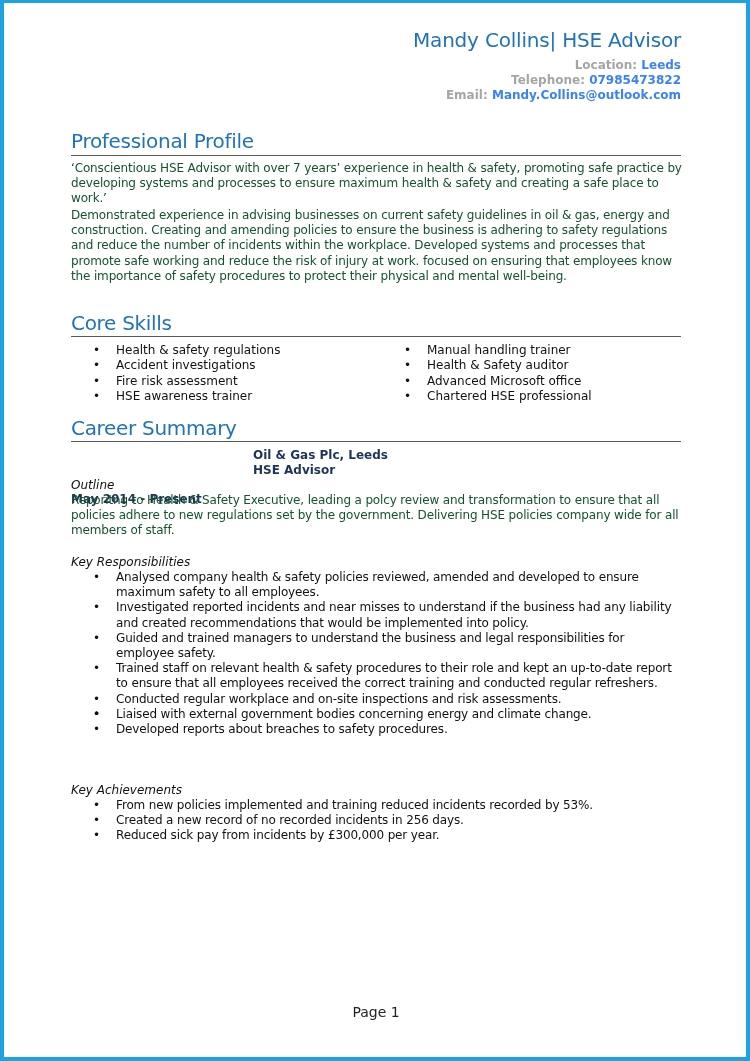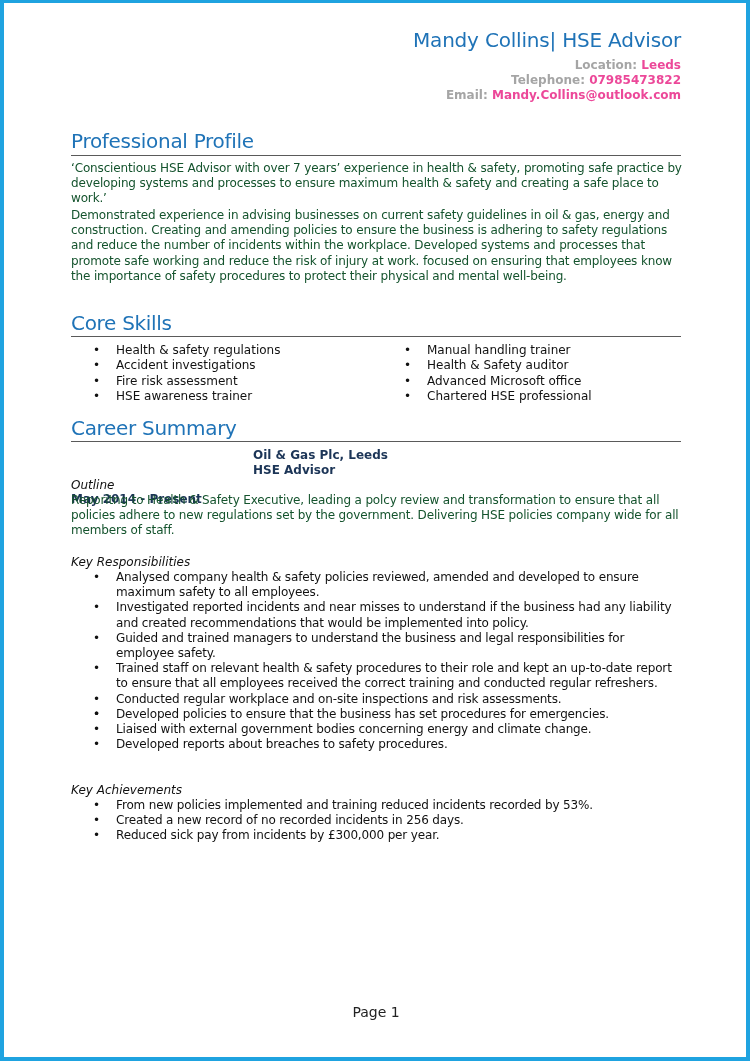--- a/index.html
+++ b/index.html
@@ -5,21 +5,21 @@
   html, body { margin: 0; padding: 0; background: #ffffff; }
   body { width: 750px; height: 1061px; position: relative; overflow: hidden;
          font-family: "DejaVu Sans", sans-serif; color: #111; }
   .frame { position: absolute; left: 0; top: 0; width: 750px; height: 1061px;
            box-sizing: border-box; border-left: 4px solid #1fa3e0; border-top: 3px solid #1fa3e0;
            border-right: 4px solid #1fa3e0; border-bottom: 4px solid #1fa3e0; }
   .page { position: absolute; left: 71px; top: 0; width: 610px; }
   .name { font-size: 20px; color: #1f73b7; position: absolute; right: 0; top: 28px; white-space: nowrap; letter-spacing: -0.2px; }
   .contact { position: absolute; right: 0; font-size: 12px; font-weight: bold; white-space: nowrap; line-height: 15px; }
   .contact .lbl { color: #a5a5a5; margin-top: 12px; }
-  .contact .val { color: #ec4899; text-align: right; }
+  .contact .val { color: #3b82f6; text-align: right; }
   .section-title { position: absolute; left: 0; font-size: 20px; color: #1f73b7; white-space: nowrap; letter-spacing: -0.3px; }
   .rule { position: absolute; left: 0; width: 610px; height: 0; border-top: 1px solid #5a5a5a; }
   .para { position: absolute; left: 0; width: 612px; font-size: 12px; line-height: 15.2px; color: #14532d; letter-spacing: -0.15px; }
   .skills { position: absolute; left: 0; width: 610px; font-size: 12px; line-height: 15.3px; }
   .skills .col { position: absolute; top: 0; }
   .skills .item { position: relative; padding-left: 45px; white-space: nowrap; }
   .bullet { position: absolute; left: 22px; top: 0; }
   .job-date { position: absolute; left: 0; font-size: 12px; font-weight: bold; color: #1c3557; white-space: nowrap; margin-top: 44px; }
   .job-co { position: absolute; left: 182px; font-size: 12px; font-weight: bold; color: #1c3557; white-space: nowrap; line-height: 15px; }
   .italic-lbl { position: absolute; left: 0; font-size: 12px; font-style: italic; color: #111; }
@@ -80,21 +80,21 @@
   <div class="para" style="top:493px">Reporitng to Health &amp; Safety Executive, leading a polcy review and transformation to ensure that all policies adhere to new regulations set by the government. Delivering HSE policies company wide for all members of staff.</div>
 
   <div class="italic-lbl" style="top:555px">Key Responsibilities</div>
   <div class="list" style="top:570px">
     <div class="li"><span class="bullet">•</span><span>Analysed company health &amp; safety policies reviewed, amended and developed to ensure maximum safety to all employees.</span></div>
     <div class="li"><span class="bullet">•</span><span>Investigated reported incidents and near misses to understand if the business had any liability and created recommendations that would be implemented into policy.</span></div>
     <div class="li"><span class="bullet">•</span><span>Guided and trained managers to understand the business and legal responsibilities for employee safety.</span></div>
     <div class="li"><span class="bullet">•</span><span>Trained staff on relevant health &amp; safety procedures to their role and kept an up-to-date report to ensure that all employees received the correct training and conducted regular refreshers.</span></div>
     <div class="li"><span class="bullet">•</span><span>Conducted regular workplace and on-site inspections and risk assessments.</span></div>
     <div class="li"><span class="bullet">•</span></div>
-    <div class="li"><span class="bullet">•</span><span>Developed policies to ensure that the business has set procedures for emergencies.</span></div>
+    <div class="li"><span class="bullet">•</span></div>
     <div class="li"><span class="bullet">•</span><span>Liaised with external government bodies concerning energy and climate change.</span></div>
     <div class="li"><span class="bullet">•</span><span>Developed reports about breaches to safety procedures.</span></div>
   </div>
 
   <div class="italic-lbl" style="top:783px">Key Achievements</div>
   <div class="list" style="top:798px">
     <div class="li"><span class="bullet">•</span><span>From new policies implemented and training reduced incidents recorded by 53%.</span></div>
     <div class="li"><span class="bullet">•</span><span>Created a new record of no recorded incidents in 256 days.</span></div>
     <div class="li"><span class="bullet">•</span><span>Reduced sick pay from incidents by £300,000 per year.</span></div>
   </div>

